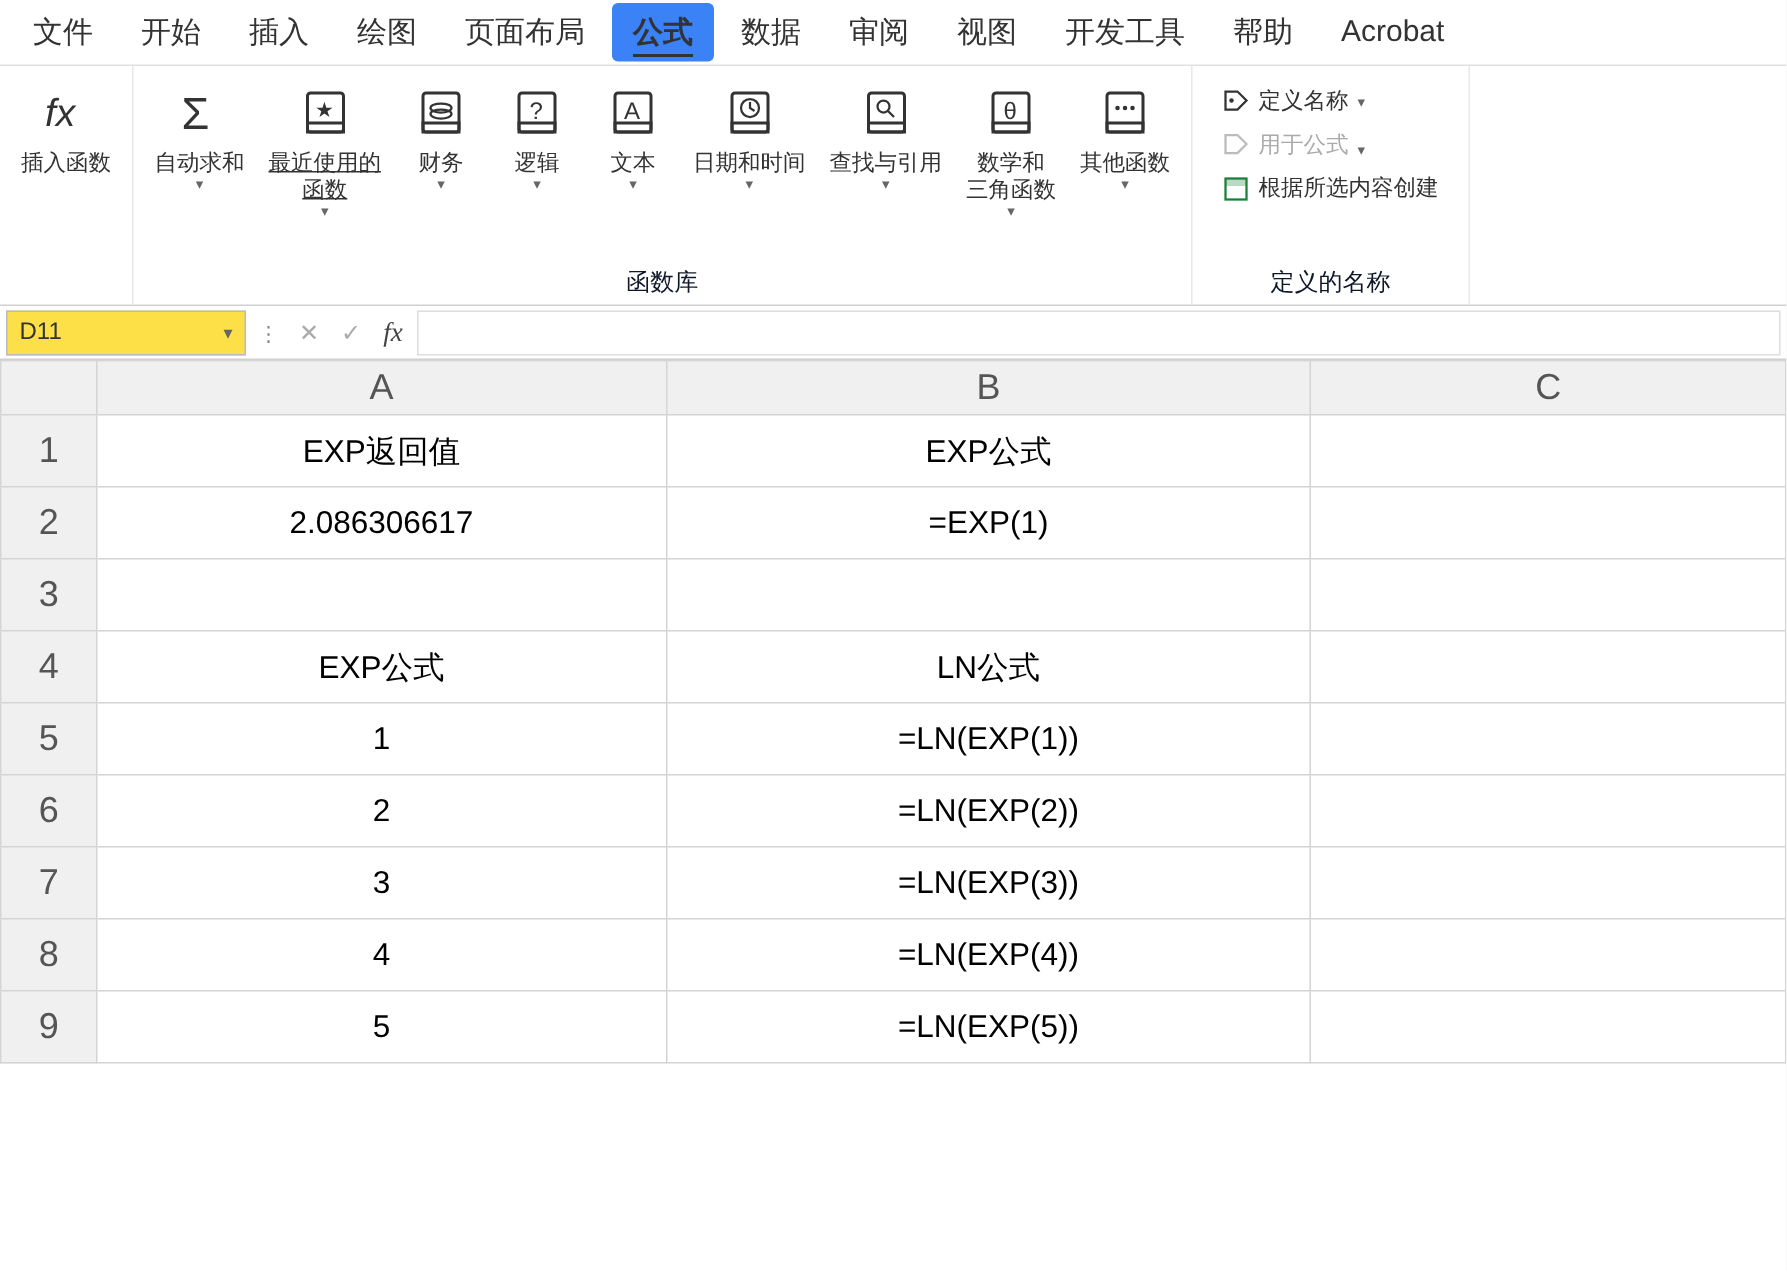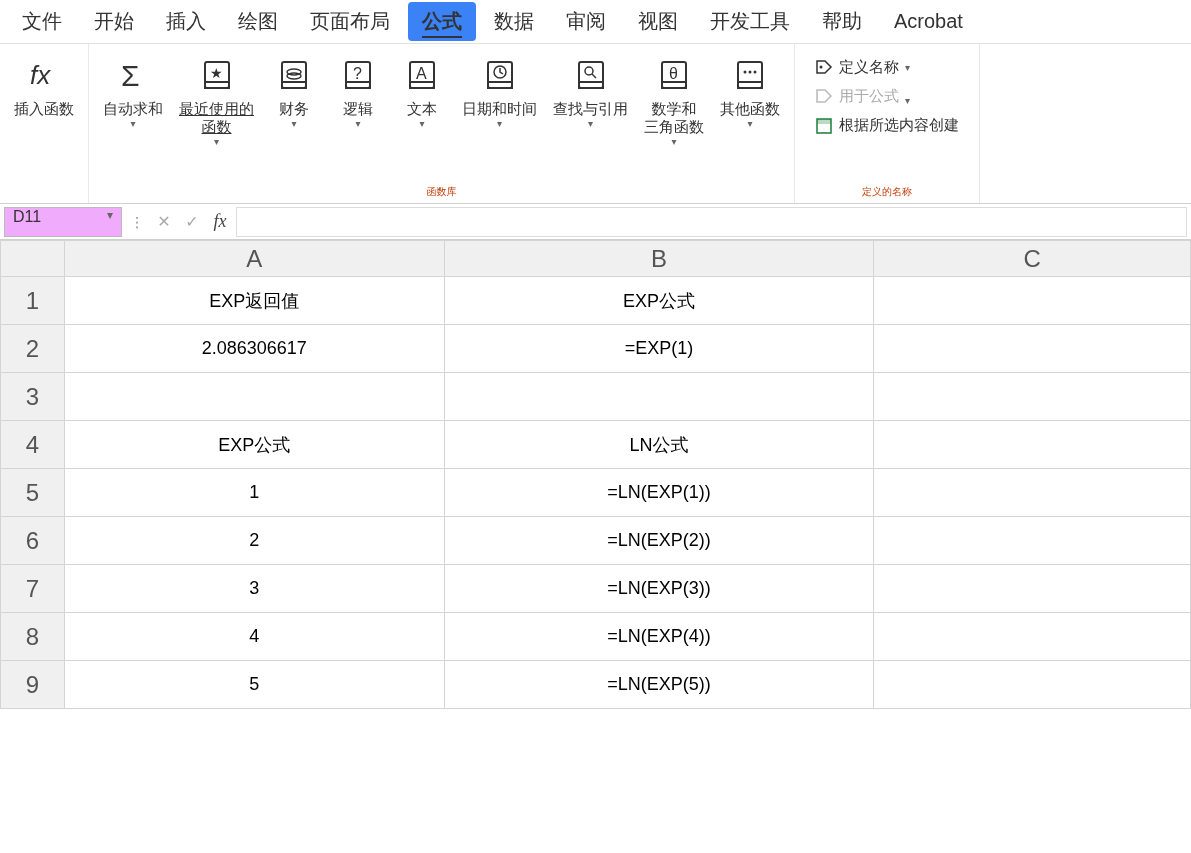--- a/index.html
+++ b/index.html
@@ -5,48 +5,48 @@
 * { margin: 0; padding: 0; box-sizing: border-box; font-family: "Microsoft YaHei", "Segoe UI", sans-serif; }
 body { background: #f5f5f5; width: 1191px; height: 853px; overflow: hidden; }
 
 .menu-bar { display: flex; align-items: center; background: #fff; border-bottom: 1px solid #e0e0e0; padding: 0 8px; height: 44px; gap: 4px; }
 .menu-item { padding: 6px 14px; font-size: 20px; color: #333; cursor: pointer; border-radius: 4px; }
 .menu-item.active { background: #3b82f6; font-weight: bold; text-decoration: underline; text-underline-offset: 8px; text-decoration-thickness: 2px; }
 
 .ribbon { display: flex; background: #fff; border-bottom: 1px solid #d0d0d0; height: 160px; }
 .ribbon-group { display: flex; flex-direction: column; align-items: center; justify-content: space-between; padding: 8px 8px 4px 8px; border-right: 1px solid #e8e8e8; }
 .ribbon-group-content { display: flex; align-items: flex-start; gap: 4px; flex: 1; }
-.ribbon-group-label { font-size: 10px; color: #c2410c; padding-top: 4px; text-align: right; }
+.ribbon-group-label { font-size: 16px; color: #0f172a; padding-top: 4px; text-align: right; }
 .ribbon-btn { display: flex; flex-direction: column; align-items: center; justify-content: flex-start; padding: 4px 6px; cursor: pointer; border-radius: 4px; min-width: 60px; }
 .ribbon-btn .icon-box { width: 40px; height: 40px; display: flex; align-items: center; justify-content: center; margin-bottom: 4px; }
 .ribbon-btn .icon-box svg { width: 36px; height: 36px; }
 .ribbon-btn .btn-label { font-size: 15px; color: #333; text-align: center; line-height: 1.2; }
 .ribbon-btn .btn-label-dd { display:flex; flex-direction:column; align-items:center; }
 .dd-caret { font-size: 10px; color: #666; }
 .ribbon-small-list { display: flex; flex-direction: column; gap: 6px; padding: 4px 8px; }
 .ribbon-small { display: flex; align-items: center; gap: 6px; font-size: 15px; color: #333; cursor: pointer; padding: 2px 4px; border-radius: 3px; }
 .ribbon-small.disabled { color: #aaa; cursor: default; align-items: flex-end; }
 .ribbon-small .sm-icon { width: 18px; height: 18px; display:flex; align-items:center; justify-content:center; }
 
 .formula-bar { display: flex; align-items: center; background: #fff; border-bottom: 1px solid #d0d0d0; height: 36px; padding: 2px 4px; gap: 4px; }
-.name-box { width: 118px; height: 30px; border: 1px solid #bbb; background: #f0abfc; display: flex; justify-content: space-between; padding: 0 8px; font-size: 16px; color: #333; }
+.name-box { width: 160px; height: 30px; border: 1px solid #bbb; background: #fde047; display: flex; align-items: center; justify-content: space-between; padding: 0 8px; font-size: 16px; color: #333; }
 .name-box .caret { color: #666; font-size: 12px; }
 .fb-sep { color: #888; font-size: 14px; padding: 0 4px; }
 .fb-icon { width: 24px; height: 24px; display:flex; align-items:center; justify-content:center; color: #aaa; font-size: 16px; cursor: pointer; }
 .fb-fx { font-style: italic; font-family: "Times New Roman", serif; font-size: 18px; color: #444; }
 .fb-input { flex: 1; height: 30px; border: 1px solid #ddd; background: #fff; padding: 0 6px; font-size: 16px; outline: none; }
 
 .grid-container { background: #fff; height: calc(853px - 44px - 160px - 36px); overflow: auto; }
 .grid { border-collapse: collapse; table-layout: fixed; }
 .grid th, .grid td { border: 1px solid #d4d4d4; }
 .corner-cell { width: 64px; height: 36px; background: #f0f0f0; border-right: 1px solid #bfbfbf; border-bottom: 1px solid #bfbfbf; }
 .col-header { height: 36px; background: #f0f0f0; text-align: center; font-weight: normal; font-size: 24px; color: #555; border-bottom: 1px solid #bfbfbf; }
 .col-A { width: 380px; } .col-B { width: 430px; } .col-C { width: 317px; }
 .row-header { width: 64px; background: #f0f0f0; text-align: center; font-weight: normal; font-size: 24px; color: #555; border-right: 1px solid #bfbfbf; }
-.data-cell { height: 48px; text-align: center; font-size: 18px; color: #000; background: #fff; }
+.data-cell { height: 48px; text-align: center; font-size: 21px; color: #000; background: #fff; }
 .row-header.selected-row { background: #d6ece0; color: #0a5c30; border-right-color:#107c41; }
 </style>
 </head>
 <body>
 
 <div class="menu-bar">
   <div class="menu-item">文件</div>
   <div class="menu-item">开始</div>
   <div class="menu-item">插入</div>
   <div class="menu-item">绘图</div>

